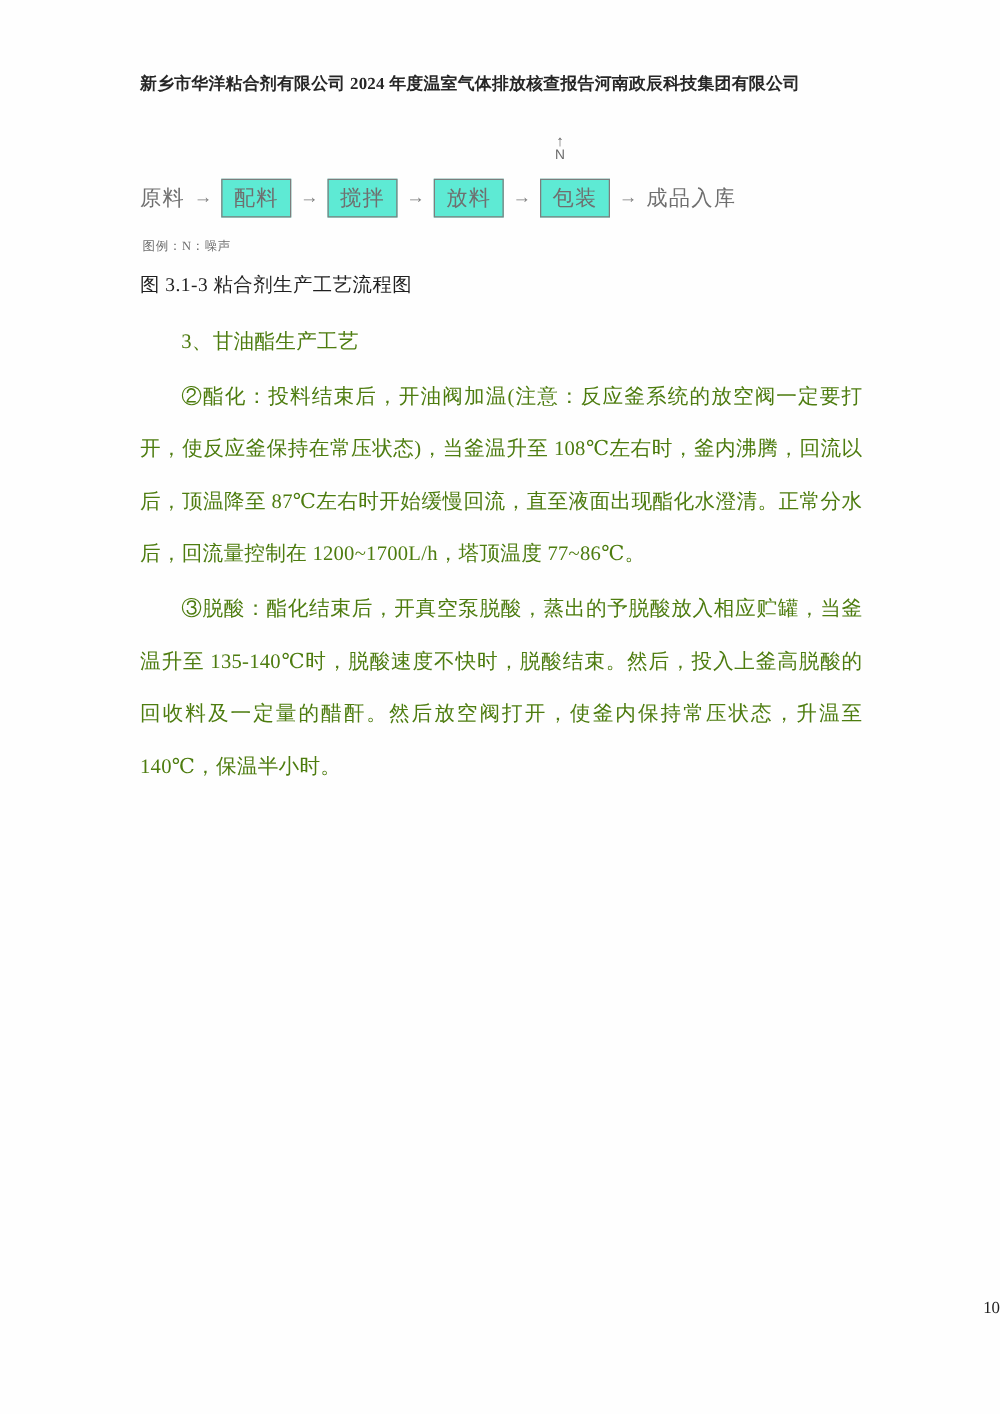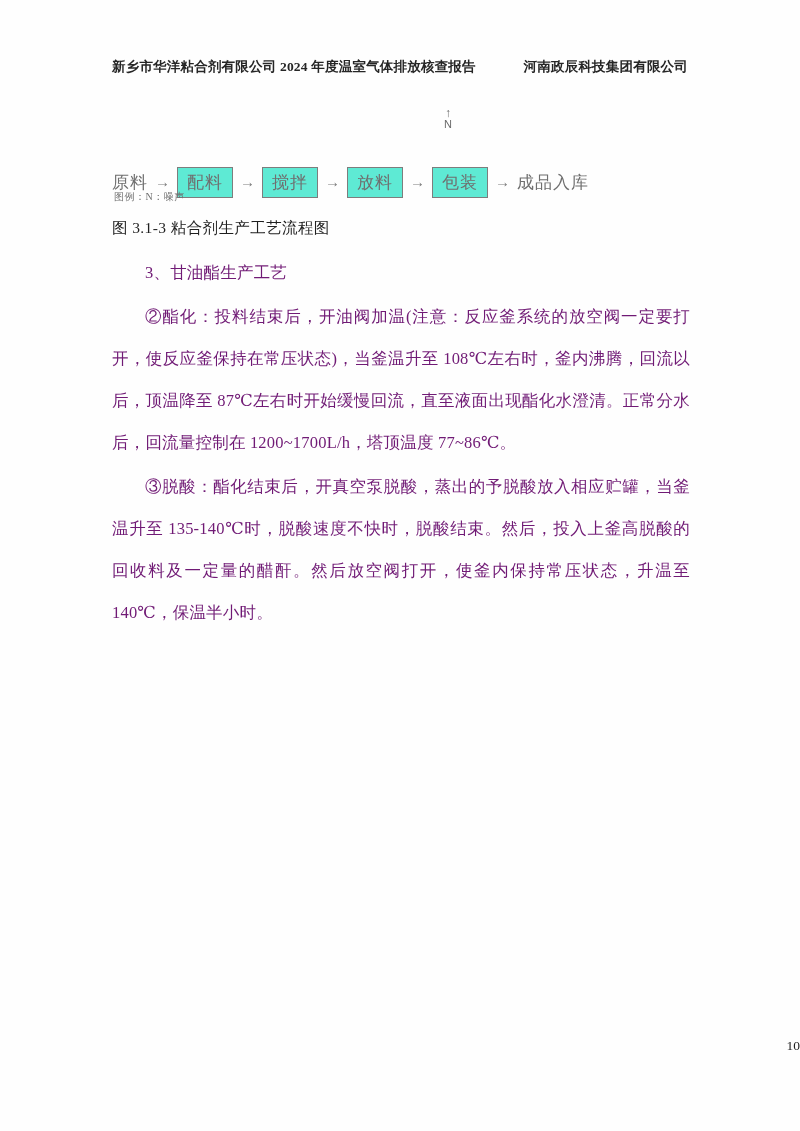--- a/index.html
+++ b/index.html
@@ -23,21 +23,21 @@
     background: #fefefe;
   }
 
   
   .header {
     position: absolute;
     top: 58px;
     left: 112px;
     width: 576px;
     display: flex;
-    justify-content: space-between;
+    justify-content: flex-start;
     align-items: baseline;
     font-size: 13.5px;
     font-weight: bold;
     color: #262626;
     letter-spacing: 0.2px;
   }
   .header .left { white-space: nowrap; }
   .header .right { white-space: nowrap; }
 
   
@@ -60,21 +60,21 @@
     line-height: 1.1;
   }
   .noise-marker .arrow-up {
     display: block;
     font-size: 12px;
     line-height: 10px;
     color: #6b6b6b;
   }
   .flow-row {
     position: absolute;
-    top: 56px;
+    top: 32px;
     left: 0;
     display: flex;
     align-items: center;
     height: 36px;
   }
   .flow-label {
     font-size: 17px;
     color: #6f6f6f;
     letter-spacing: 1px;
     font-family: "Liberation Serif", serif;
@@ -120,21 +120,21 @@
   
   .body {
     position: absolute;
     top: 252px;
     left: 112px;
     width: 578px;
   }
   .para {
     font-size: 16.5px;
     line-height: 42px;
-    color: #701a75;
+    color: #4d7c0f;
     text-align: justify;
     text-justify: inter-ideograph;
     margin: 0 0 2px 0;
     letter-spacing: 0.2px;
   }
   .indent { text-indent: 33px; }
 
   
   .page-number {
     position: absolute;

